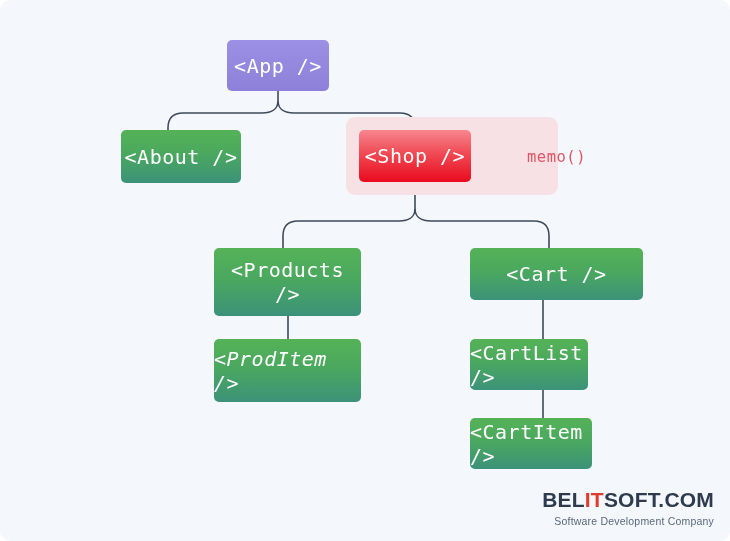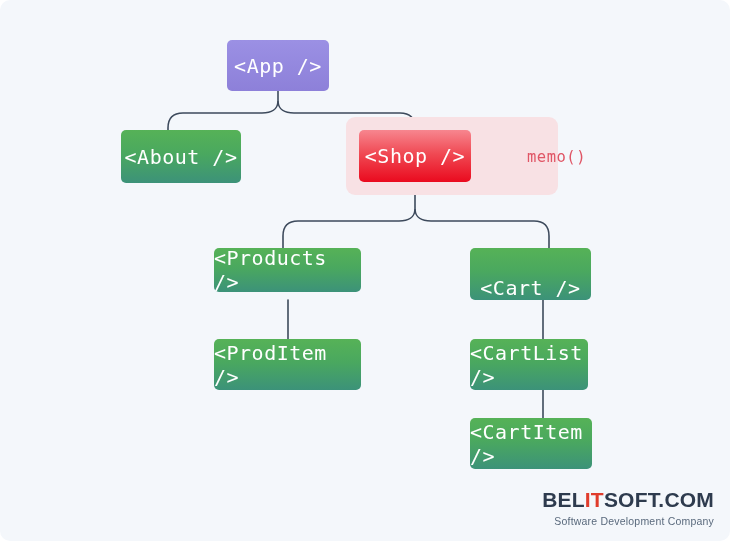--- a/index.html
+++ b/index.html
@@ -125,29 +125,29 @@
   </div>
 
   <div class="node node-green" style="left:113px; top:130px; width:120px; height:53px;margin-left:8px;">
     <span>&lt;About /&gt;</span>
   </div>
 
   <div class="node node-red" style="left:359px; top:130px; width:112px; height:52px;">
     <span>&lt;Shop /&gt;</span>
   </div>
 
-  <div class="node node-green" style="left:214px; top:248px; width:147px; height:44px;">
+  <div class="node node-green" style="left:214px; top:248px; width:147px; height:68px;text-align:center;">
     <span>&lt;Products /&gt;</span>
   </div>
 
-  <div class="node node-green" style="left:470px; top:248px; width:121px; height:52px;align-items:flex-end;">
+  <div class="node node-green" style="left:470px; top:248px; width:173px; height:52px;">
     <span>&lt;Cart /&gt;</span>
   </div>
 
-  <div class="node node-green" style="left:214px; top:339px; width:147px; height:51px;">
+  <div class="node node-green" style="left:214px; top:339px; width:147px; height:63px;font-style:italic;">
     <span>&lt;ProdItem /&gt;</span>
   </div>
 
   <div class="node node-green" style="left:470px; top:339px; width:118px; height:51px;">
     <span>&lt;CartList /&gt;</span>
   </div>
 
   <div class="node node-green" style="left:470px; top:418px; width:122px; height:51px;">
     <span>&lt;CartItem /&gt;</span>
   </div>

